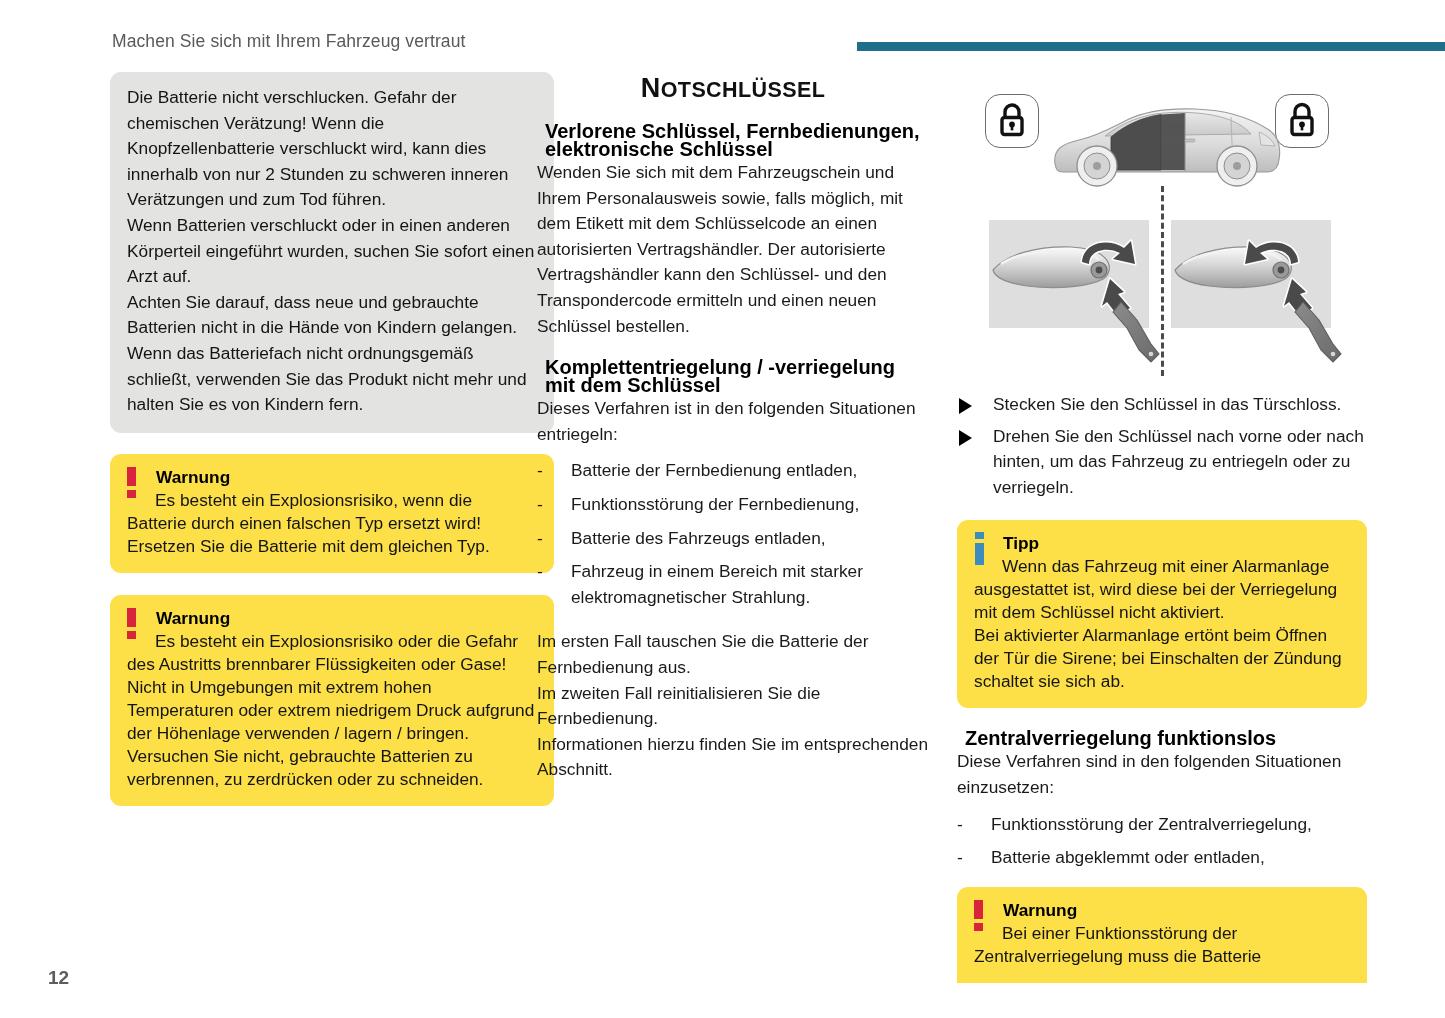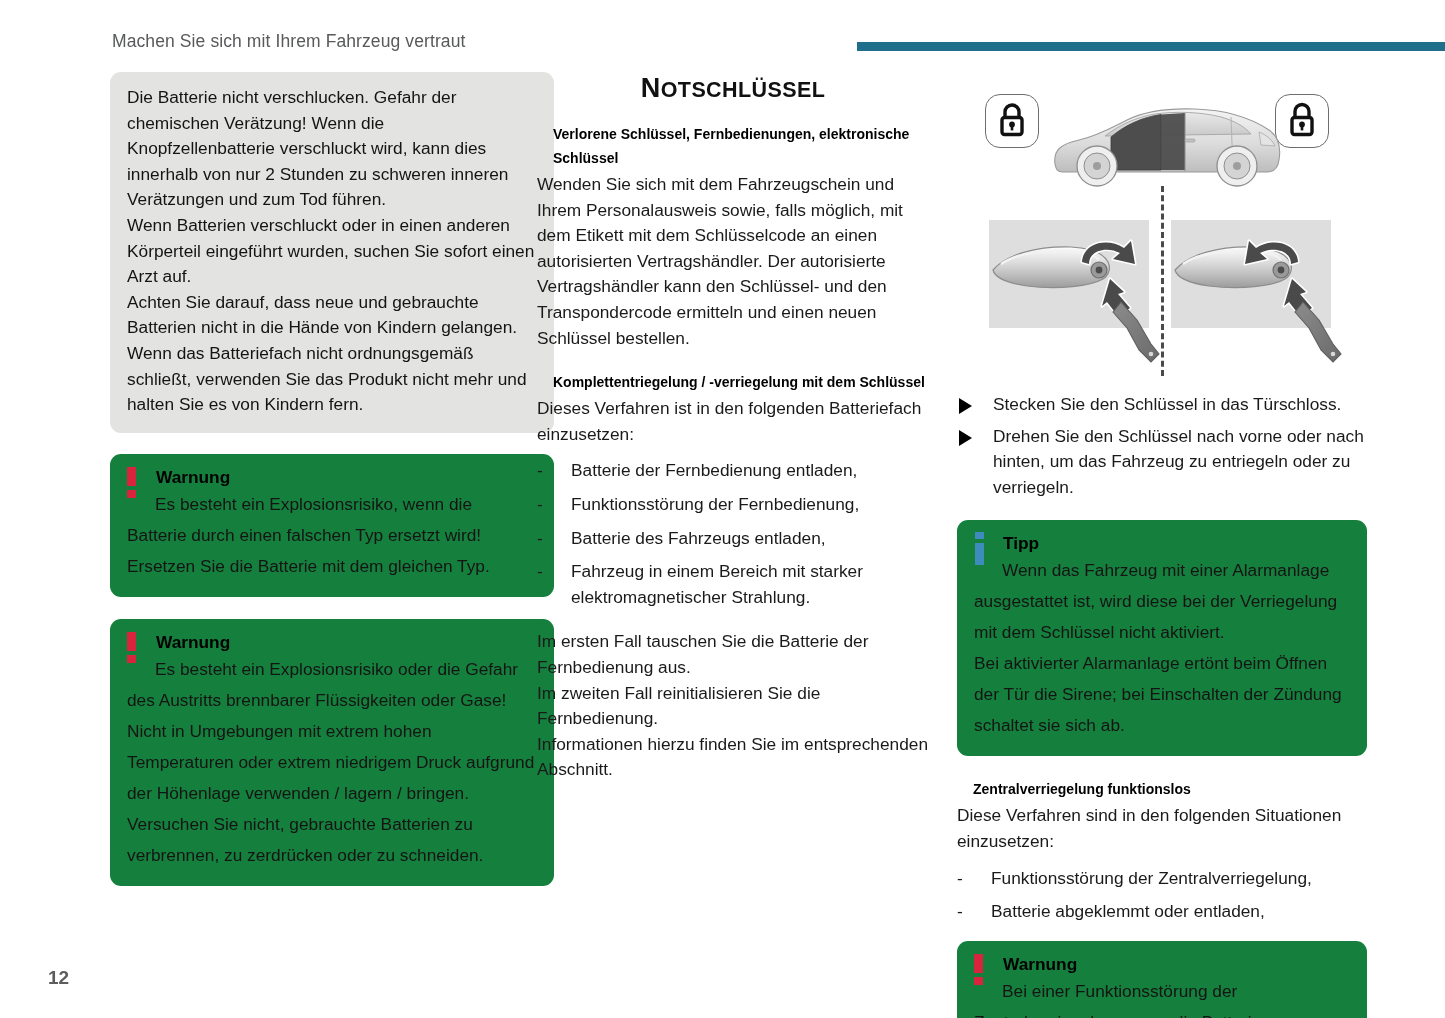--- a/index.html
+++ b/index.html
@@ -54,25 +54,25 @@
   .col-mid   { left: 537px; width: 392px; }
   .col-right { left: 957px; width: 410px; }
 
   
   .body-text {
     font-size: 17.3px;
     line-height: 25.6px;
     color: #1a1a1a;
   }
   .sub-head {
-    font-size: 14px;
-    line-height: 24px;
+    font-size: 20px;
+    line-height: 18px;
     font-weight: bold;
     color: #000000;
-    margin: 0 0 2px 16px;
+    margin: 0 0 2px 8px;
   }
   .chapter-head {
     font-size: 27px;
     line-height: 32px;
     font-weight: bold;
     color: #111111;
     letter-spacing: 0.4px;
     margin: 0 0 16px 0;
     text-align: center;
   }
@@ -85,21 +85,21 @@
   
   .grey-box {
     background: #e3e3e1;
     border-radius: 11px;
     padding: 13px 18px 15px 17px;
     box-sizing: border-box;
   }
   .grey-box .body-text { color: #141414; }
 
   .warn-box, .tip-box {
-    background: #15803d;
+    background: #fde047;
     border-radius: 11px;
     padding: 12px 18px 15px 17px;
     box-sizing: border-box;
     position: relative;
   }
   .box-clipped {
     border-bottom-left-radius: 0;
     border-bottom-right-radius: 0;
   }
 
@@ -148,21 +148,21 @@
     background: #3d8cbd;
   }
   .icon-info .bar {
     position: absolute;
     left: 0; top: 11px;
     width: 9px; height: 22px;
     background: #3d8cbd;
   }
   .badge-body {
     font-size: 17.3px;
-    line-height: 31px;
+    line-height: 23px;
     color: #141414;
     text-indent: 28px;
   }
   .badge-body-cont { text-indent: 0; }
 
   
   ul.dash-list {
     list-style: none;
     margin: 0;
     padding: 0;
@@ -316,21 +316,21 @@
   <div class="col col-mid">
 
     <h1 class="chapter-head"><span>N</span><span class="sc">OTSCHLÜSSEL</span></h1>
 
     <h2 class="sub-head">Verlorene Schlüssel, Fernbedienungen, elektronische Schlüssel</h2>
     <p class="para body-text">Wenden Sie sich mit dem Fahrzeugschein und Ihrem Personalausweis sowie, falls möglich, mit dem Etikett mit dem Schlüsselcode an einen autorisierten Vertragshändler. Der autorisierte Vertragshändler kann den Schlüssel- und den Transpondercode ermitteln und einen neuen Schlüssel bestellen.</p>
 
     <div class="gap-md"></div>
 
     <h2 class="sub-head">Komplettentriegelung / -verriegelung mit dem Schlüssel</h2>
-    <p class="para body-text">Dieses Verfahren ist in den folgenden Batteriefach einzusetzen:</p>
+    <p class="para body-text">Dieses Verfahren ist in den folgenden Situationen entriegeln:</p>
 
     <div class="gap-sm"></div>
 
     <ul class="dash-list">
       <li><span class="dash">-</span><span>Batterie der Fernbedienung entladen,</span></li>
       <li><span class="dash">-</span><span>Funktionsstörung der Fernbedienung,</span></li>
       <li><span class="dash">-</span><span>Batterie des Fahrzeugs entladen,</span></li>
       <li><span class="dash">-</span><span>Fahrzeug in einem Bereich mit starker elektromagnetischer Strahlung.</span></li>
     </ul>
 

